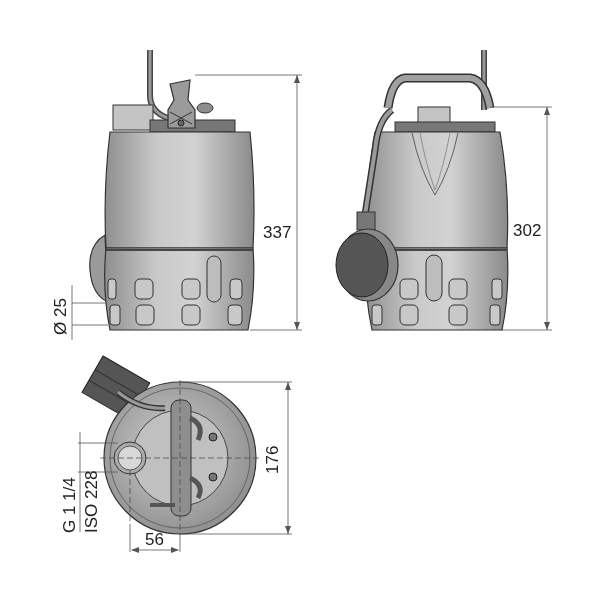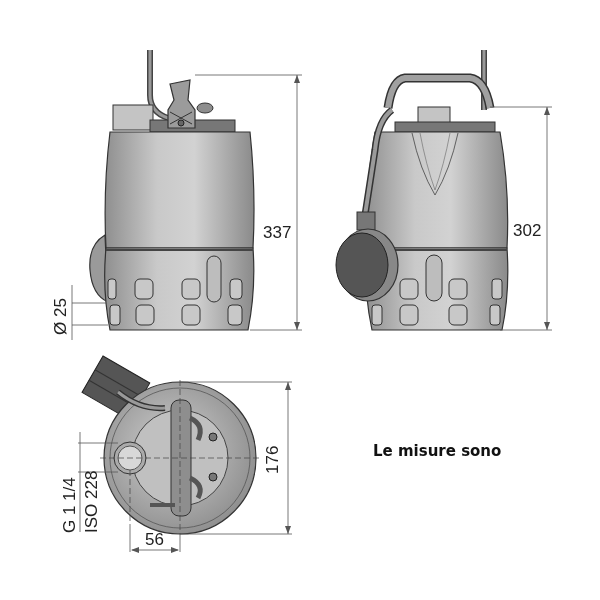--- a/index.html
+++ b/index.html
@@ -174,14 +174,13 @@
       <line x1="78" y1="443" x2="118" y2="443"></line>
       <line x1="78" y1="472" x2="118" y2="472"></line>
       <line x1="80" y1="432" x2="80" y2="532"></line>
     </g>
     <text class="dim" transform="translate(75,533) rotate(-90)">G 1 1/4</text>
     <text class="dim" transform="translate(97,533) rotate(-90)">ISO 228</text>
   </g>
 </svg>
 
 <div class="note">
-  <div>Le misure sono</div>
 </div>
 
 </body></html>

